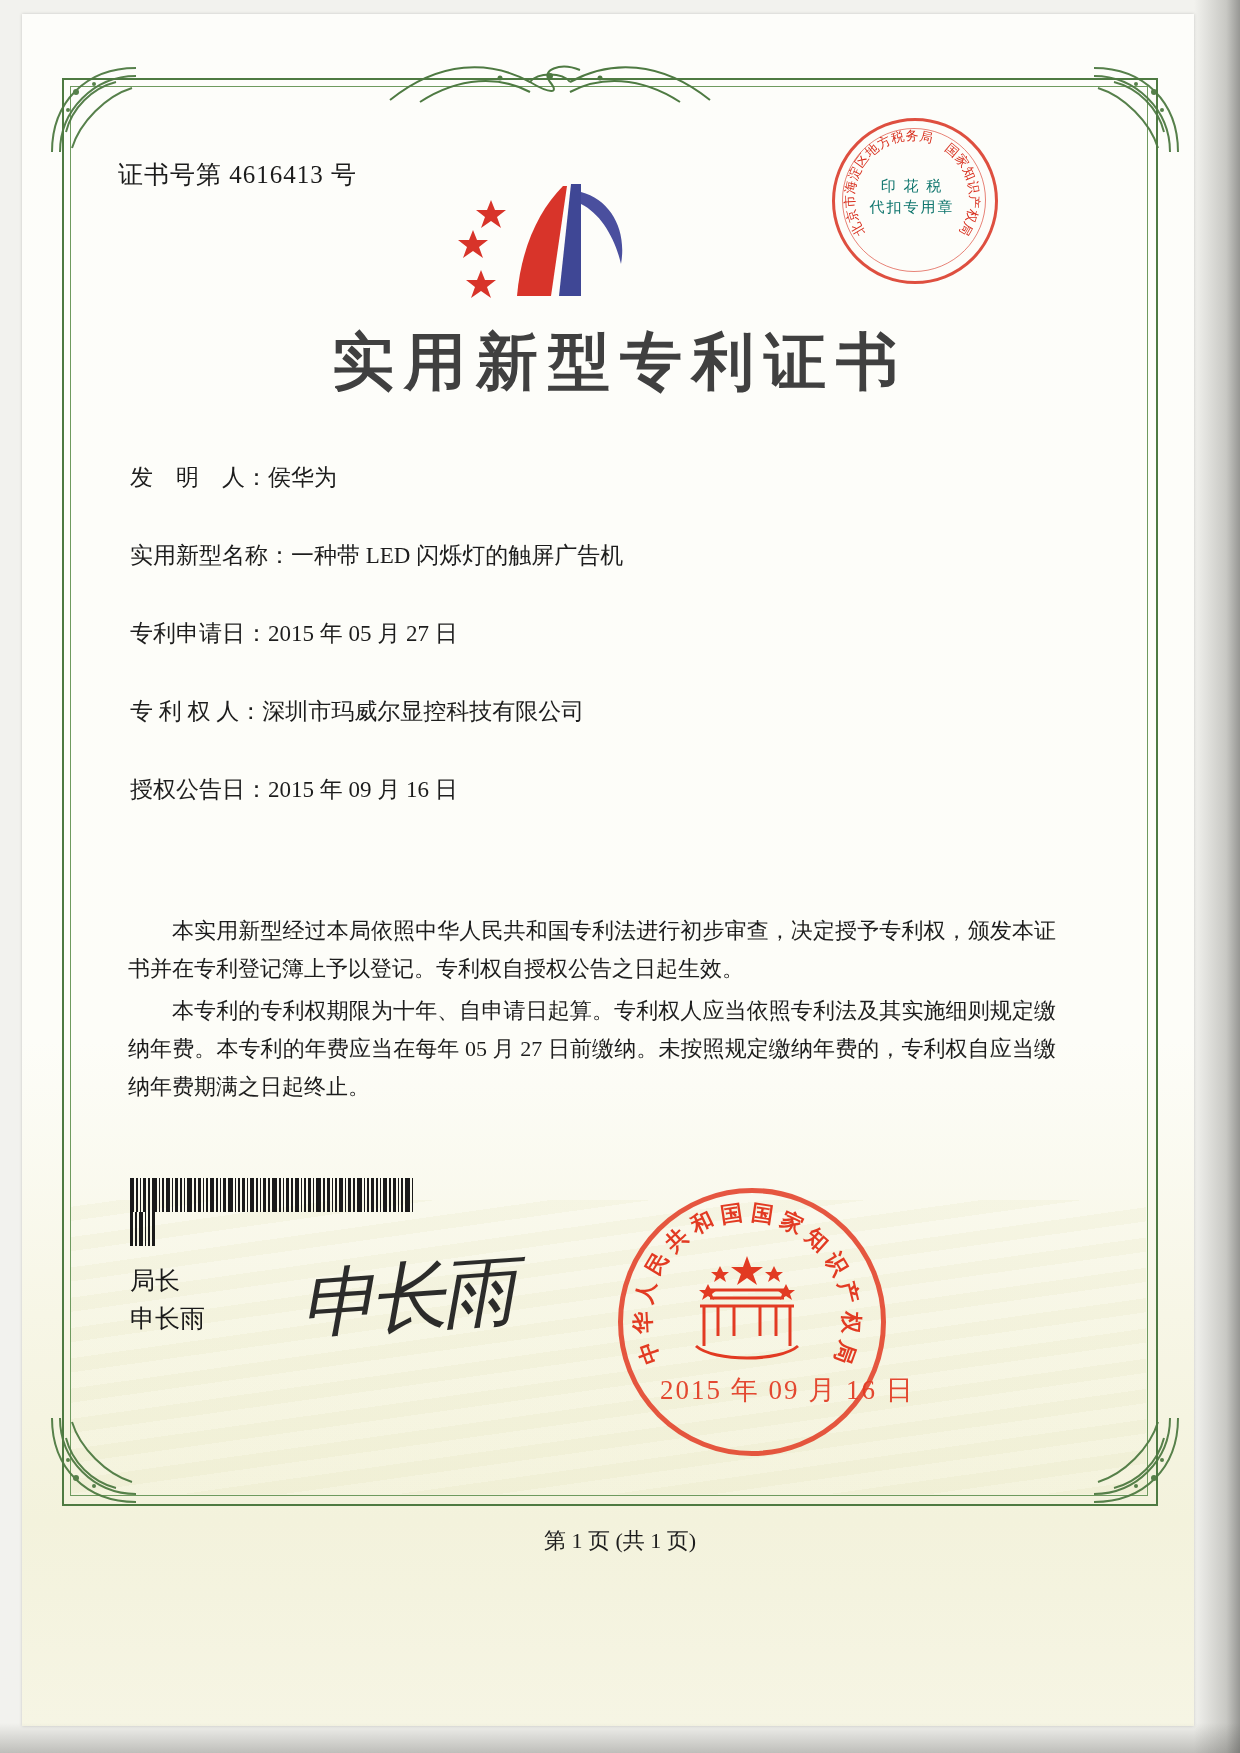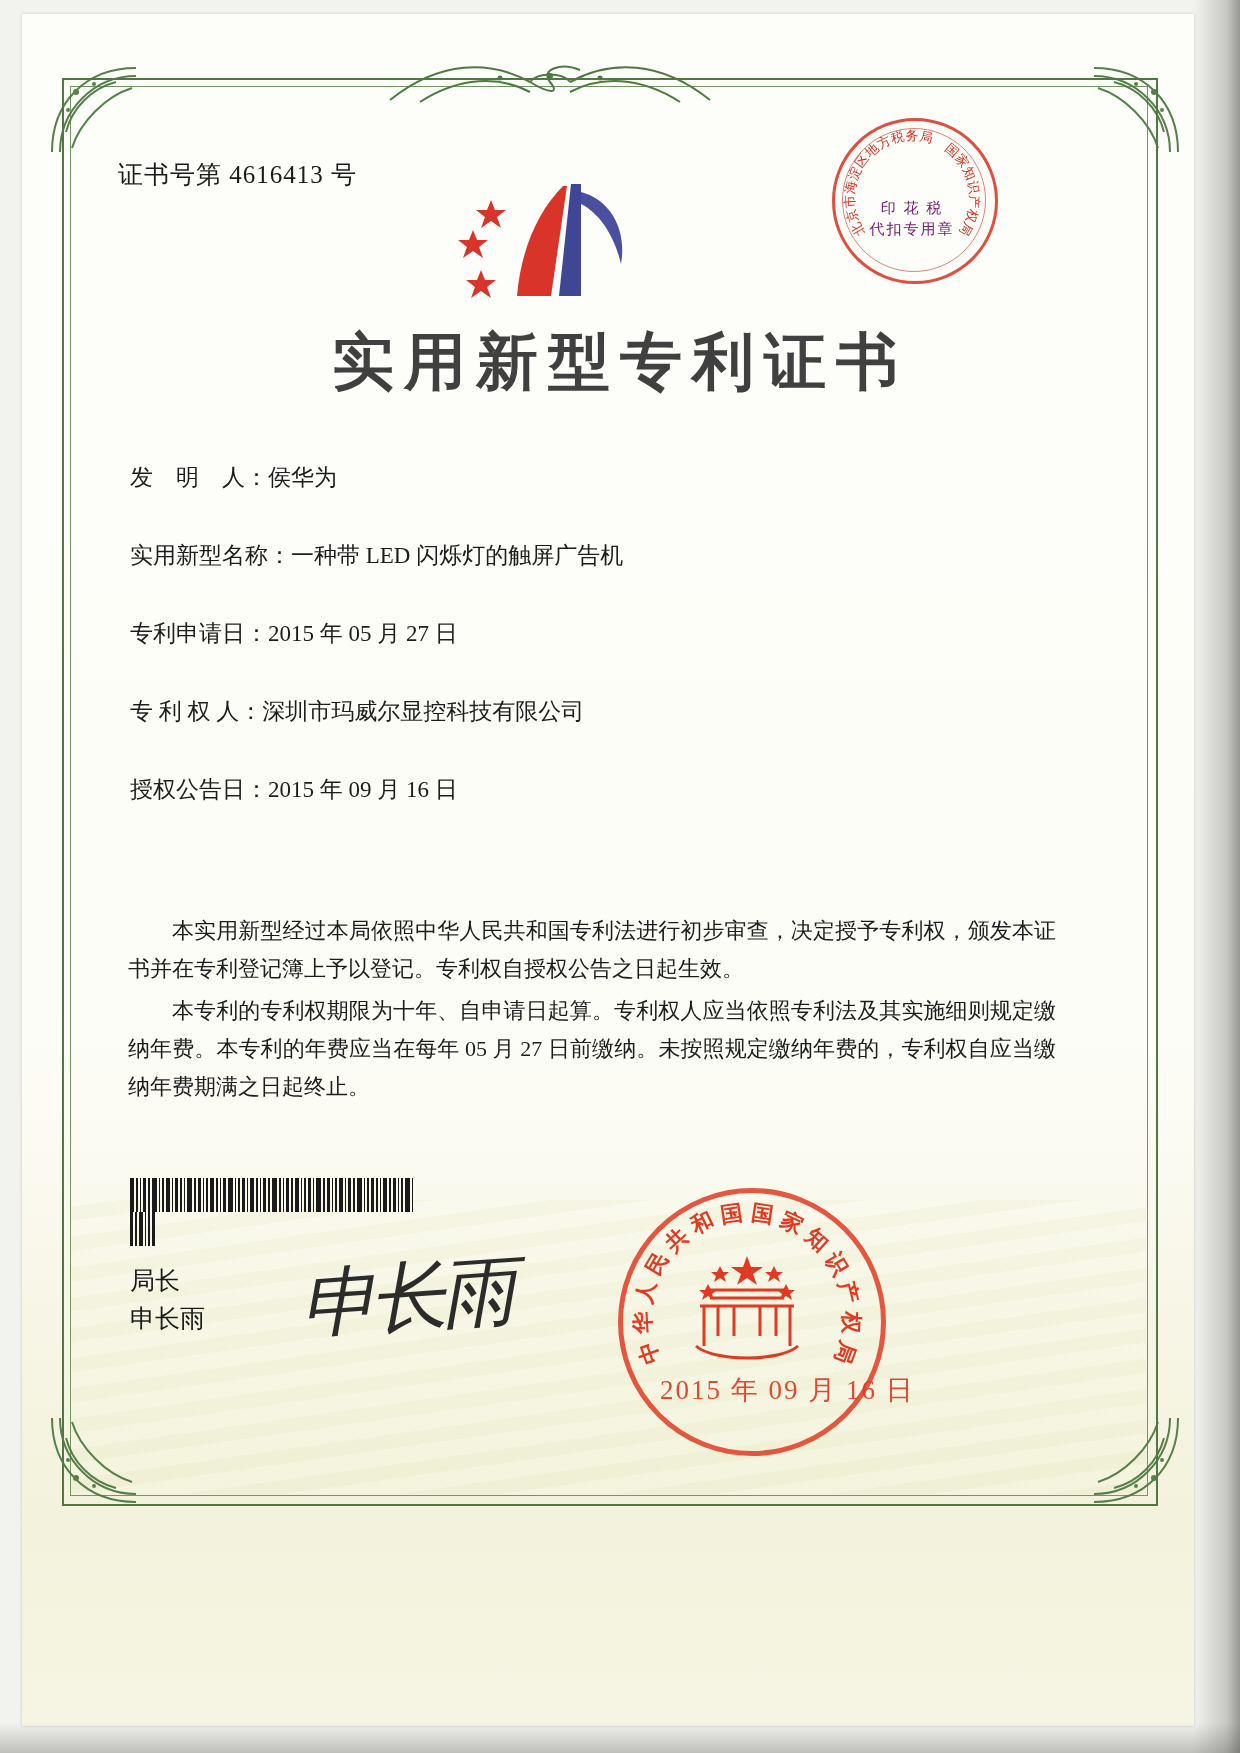--- a/index.html
+++ b/index.html
@@ -137,25 +137,24 @@
     top: 50%;
     transform-origin: 0 0;
     white-space: nowrap;
   }
   .seal-top .center-lines {
     position: absolute;
     left: 28px;
     top: 58px;
     width: 104px;
     text-align: center;
-    color: #701a75;
+    color: #0f766e;
     font-size: 15px;
     line-height: 21px;
     letter-spacing: 2px;
-    margin-top: 22px;
   }
 
   .title {
     position: absolute;
     left: 0;
     top: 320px;
     width: 1240px;
     text-align: center;
     font-size: 62px;
     font-weight: bold;
@@ -490,16 +489,17 @@
         <polygon points="63,6 67,17 79,17 69,24 73,35 63,28 53,35 57,24 47,17 59,17"></polygon>
         <polygon points="90,16 93,22 99,22 94,26 96,32 90,28 84,32 86,26 81,22 87,22"></polygon>
         <polygon points="36,16 39,22 45,22 40,26 42,32 36,28 30,32 32,26 27,22 33,22"></polygon>
         <polygon points="102,34 105,40 111,40 106,44 108,50 102,46 96,50 98,44 93,40 99,40"></polygon>
         <polygon points="24,34 27,40 33,40 28,44 30,50 24,46 18,50 20,44 15,40 21,40"></polygon>
       </g>
     </svg>
   </div>
   <div class="seal-date">2015 年 09 月 16 日</div>
 
+  <div class="page-footer">第 1 页 (共 1 页)</div>
 
   <div class="edge-shadow-right"></div>
   <div class="edge-shadow-bottom"></div>
 </div>
 
 </body></html>

